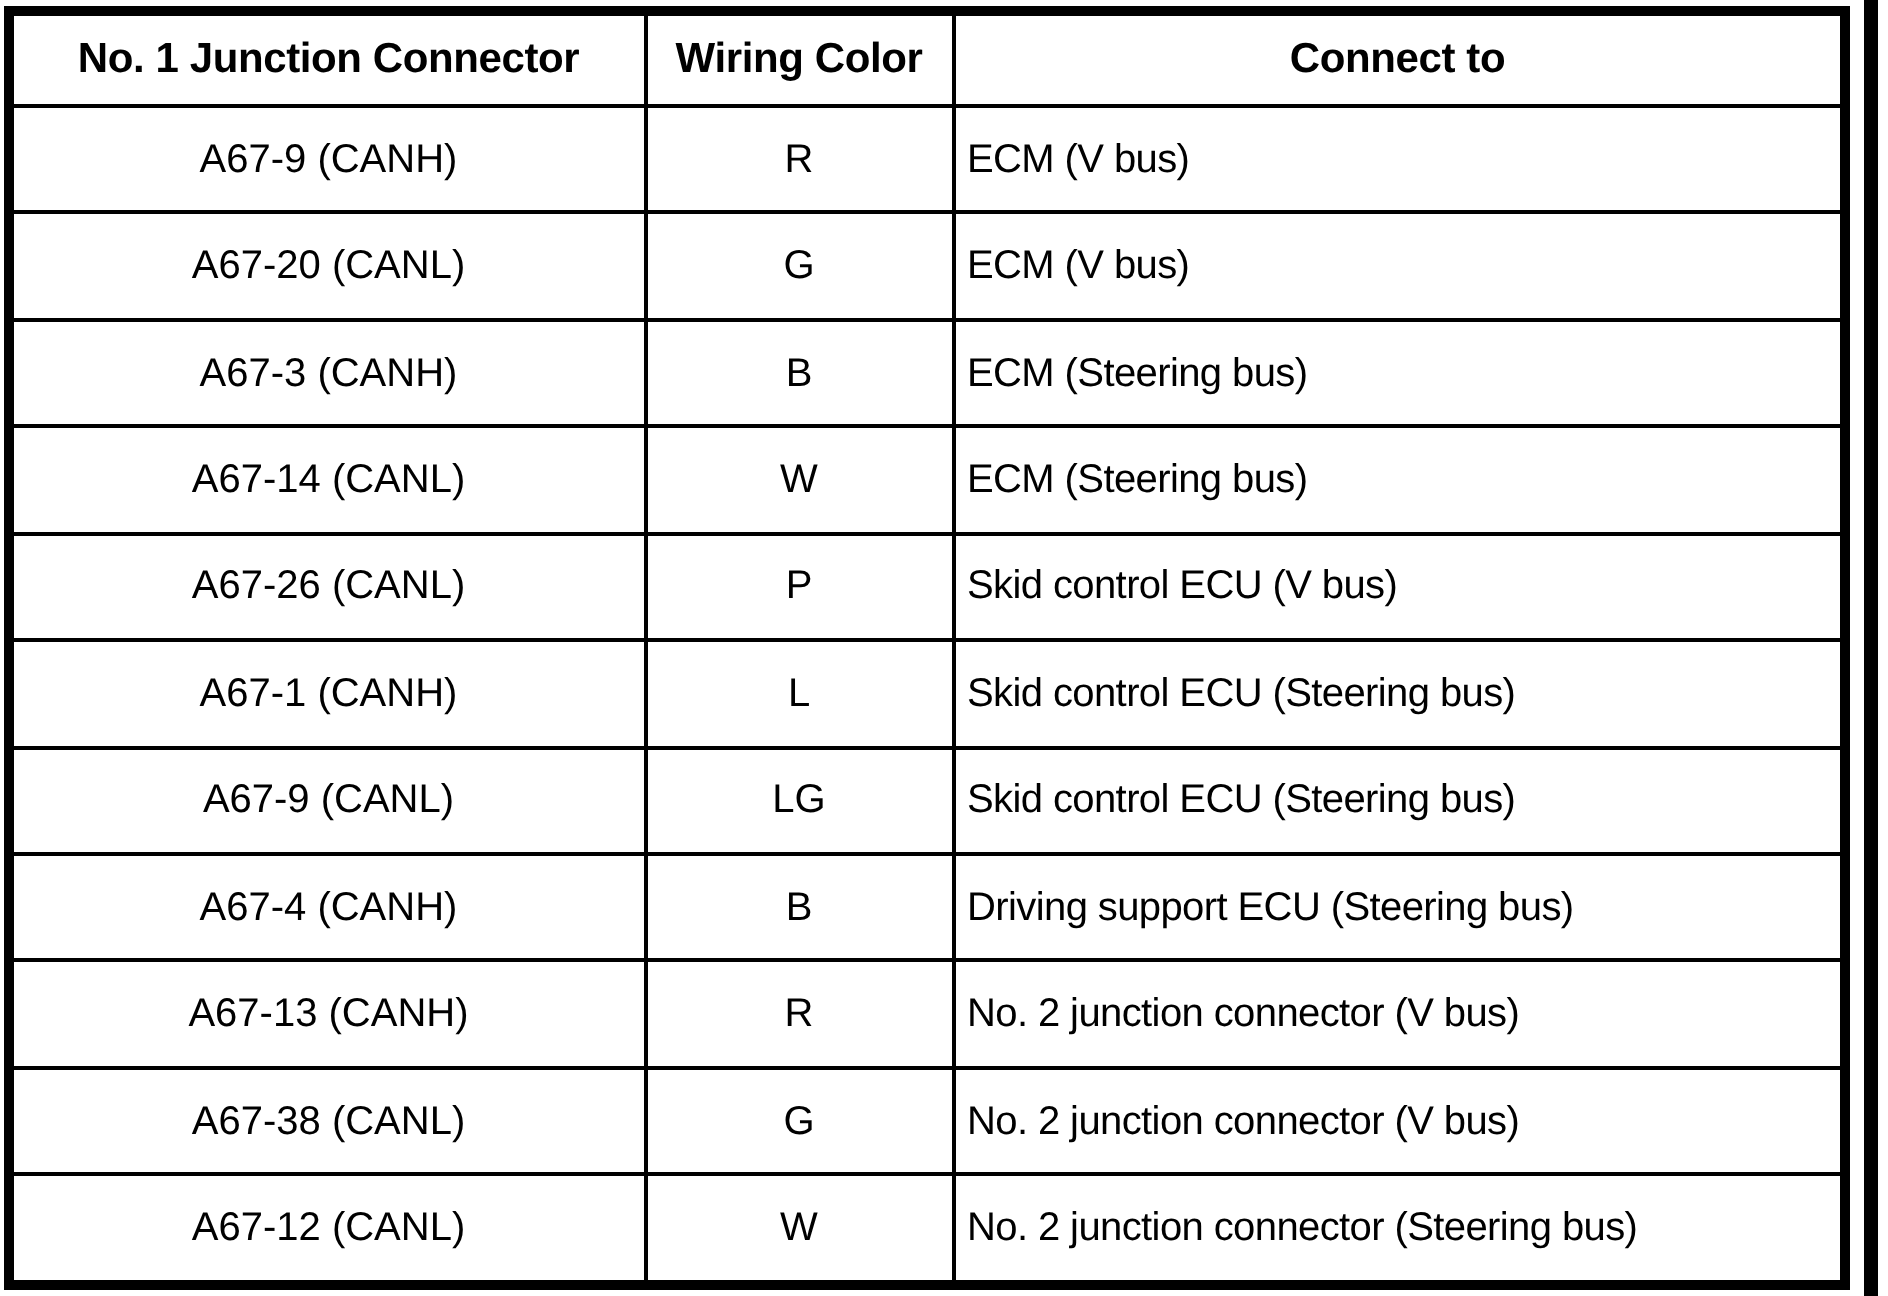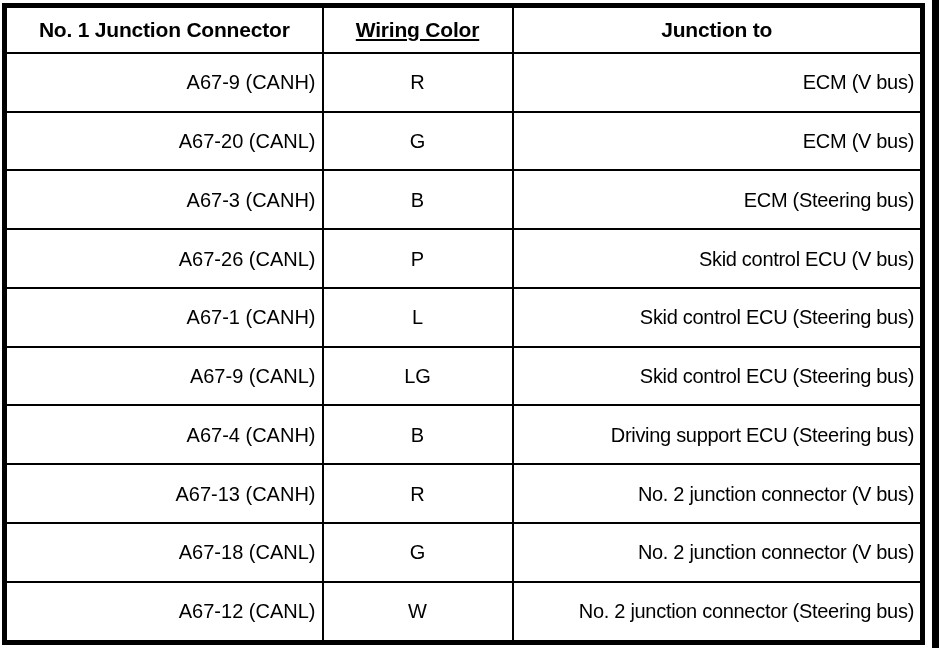--- a/index.html
+++ b/index.html
@@ -55,80 +55,85 @@
     font-size: 20px;
     line-height: 1.1;
     height: 42px;
     vertical-align: middle;
     white-space: nowrap;
     overflow: hidden;
   }
 
   
   .col-connector { width: 318px; }
-  .col-color     { width: 190px; text-decoration: underline; }
+  .col-color     { width: 154px; }
   .col-connect   { width: auto;  }
 
   
   #wiring-table thead th {
     font-weight: bold;
     text-align: center;
     font-size: 21px;
     height: 44px;
     letter-spacing: -0.2px;
   }
 
   
   #wiring-table tbody td {
     font-weight: normal;
   }
   td.cell-connector {
-    text-align: right;
+    text-align: center;
   }
   td.cell-color {
     text-align: center;
   }
   td.cell-connect {
-    text-align: right;
+    text-align: left;
     padding-left: 8px;
     letter-spacing: -0.3px;
   }
 </style>
 </head>
 <body>
 
 <div id="page">
 
   <table id="wiring-table">
     <colgroup>
       <col class="col-connector">
       <col class="col-color">
       <col class="col-connect">
     </colgroup>
     <thead>
       <tr>
         <th class="col-connector">No. 1 Junction Connector</th>
         <th class="col-color">Wiring Color</th>
-        <th class="col-connect">Junction to</th>
+        <th class="col-connect">Connect to</th>
       </tr>
     </thead>
     <tbody id="table-body">
         <tr>
           <td class="cell-connector">A67-9 (CANH)</td>
           <td class="cell-color">R</td>
           <td class="cell-connect">ECM (V bus)</td>
         </tr>
         <tr>
           <td class="cell-connector">A67-20 (CANL)</td>
           <td class="cell-color">G</td>
           <td class="cell-connect">ECM (V bus)</td>
         </tr>
         <tr>
           <td class="cell-connector">A67-3 (CANH)</td>
           <td class="cell-color">B</td>
+          <td class="cell-connect">ECM (Steering bus)</td>
+        </tr>
+        <tr>
+          <td class="cell-connector">A67-14 (CANL)</td>
+          <td class="cell-color">W</td>
           <td class="cell-connect">ECM (Steering bus)</td>
         </tr>
         <tr>
           <td class="cell-connector">A67-26 (CANL)</td>
           <td class="cell-color">P</td>
           <td class="cell-connect">Skid control ECU (V bus)</td>
         </tr>
         <tr>
           <td class="cell-connector">A67-1 (CANH)</td>
           <td class="cell-color">L</td>
@@ -143,21 +148,21 @@
           <td class="cell-connector">A67-4 (CANH)</td>
           <td class="cell-color">B</td>
           <td class="cell-connect">Driving support ECU (Steering bus)</td>
         </tr>
         <tr>
           <td class="cell-connector">A67-13 (CANH)</td>
           <td class="cell-color">R</td>
           <td class="cell-connect">No. 2 junction connector (V bus)</td>
         </tr>
         <tr>
-          <td class="cell-connector">A67-18 (CANL)</td>
+          <td class="cell-connector">A67-38 (CANL)</td>
           <td class="cell-color">G</td>
           <td class="cell-connect">No. 2 junction connector (V bus)</td>
         </tr>
         <tr>
           <td class="cell-connector">A67-12 (CANL)</td>
           <td class="cell-color">W</td>
           <td class="cell-connect">No. 2 junction connector (Steering bus)</td>
         </tr>
       </tbody>
   </table>

